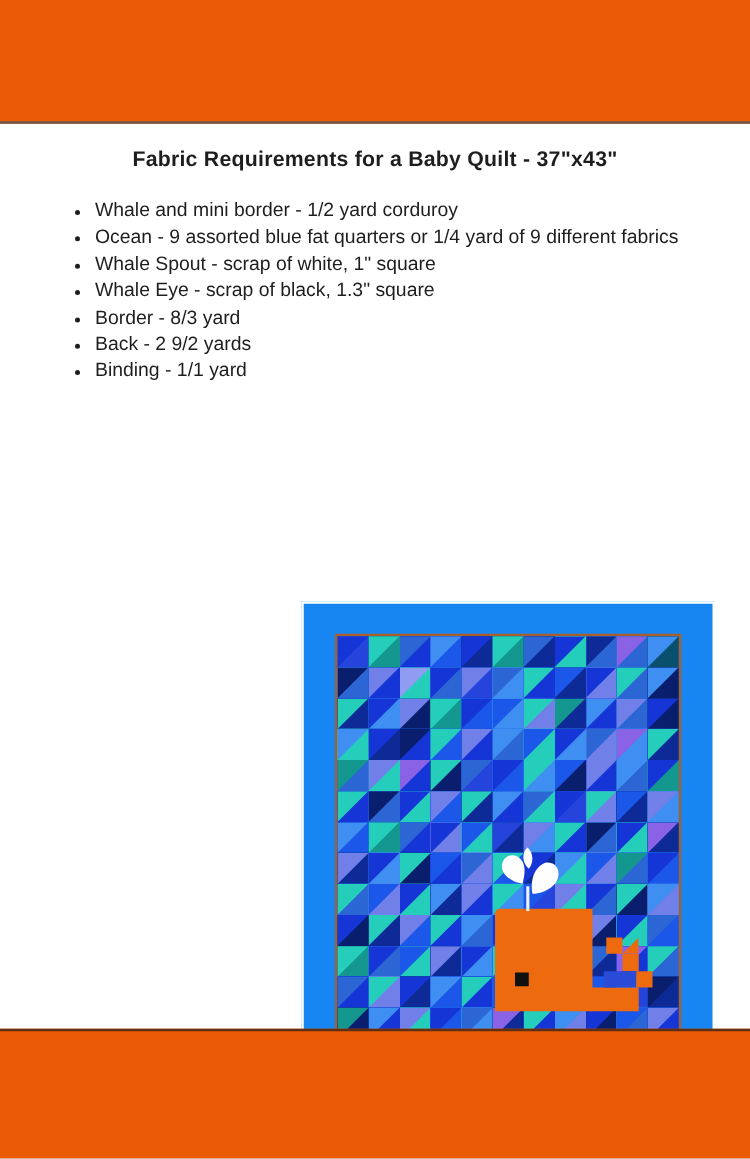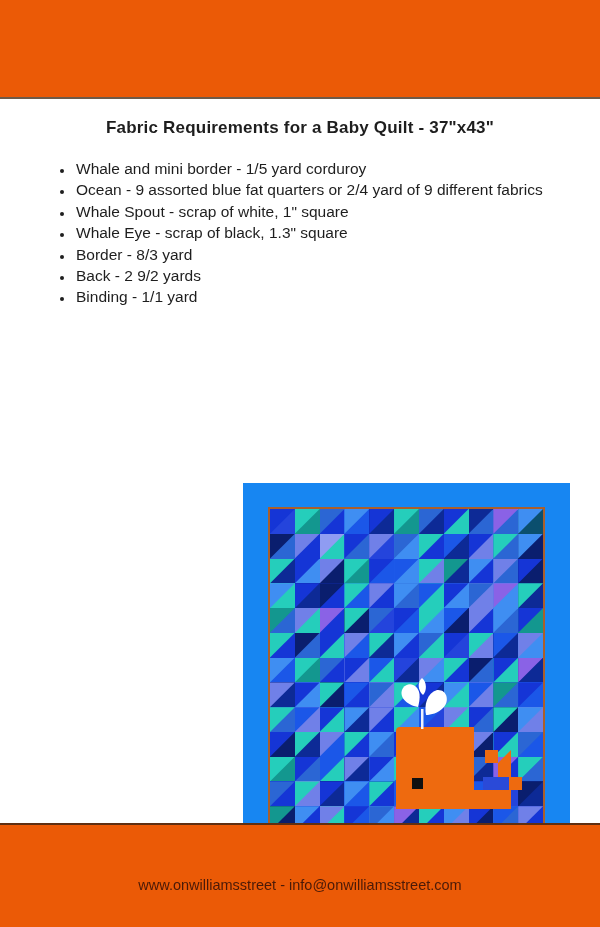--- a/index.html
+++ b/index.html
@@ -68,22 +68,22 @@
 </head>
 <body>
 
 <div class="page" style="--page-bg: #ffffff; --text-color: #1e1e1e; --band-orange: #EB5A06; --band-edge-top: #6E5A48; --band-edge-bottom: #5F2F12; --footer-text: #4A1A08; --frame-blue: #1786F2; --inner-border: #AA5F2B; --whale-orange: #EE6A0F; --eye-black: #101010; --spout-white: #FFFFFF; --tail-blue: #2A4AD8;">
 
   <div class="band-top"></div>
 
   <div class="title">Fabric Requirements for a Baby Quilt - 37"x43"</div>
 
   <ul class="req-list">
-      <li>Whale and mini border - 1/5 yard corduroy</li>
-      <li>Ocean - 9 assorted blue fat quarters or 2/4 yard of 9 different fabrics</li>
+      <li>Whale and mini border - 1/2 yard corduroy</li>
+      <li>Ocean - 9 assorted blue fat quarters or 1/4 yard of 9 different fabrics</li>
       <li>Whale Spout - scrap of white, 1" square</li>
       <li>Whale Eye - scrap of black, 1.3" square</li>
       <li>Border - 8/3 yard</li>
       <li>Back - 2 9/2 yards</li>
       <li>Binding - 1/1 yard</li>
     </ul>
 
   <div class="quilt">
     <div class="quilt-field">
       <div class="quilt-grid">
@@ -531,17 +531,16 @@
         <path d="M27,38 L29.5,38 L29.5,58 L27,58 Z" fill="var(--spout-white)" opacity="0.92"></path>
         <path d="M24,36 C12,34 4,25 9,17 C14,10 24,13 25.5,23 C26,28 25,32 24,36 Z" fill="var(--spout-white)"></path>
         <path d="M29,24 C24,20 23,11 28,7 C33,11 33,20 29,24 Z" fill="var(--spout-white)"></path>
         <path d="M32,44 C30,34 33,22 43,19 C53,18 56,30 49,37 C44,42 37,44 32,44 Z" fill="var(--spout-white)"></path>
       </svg>
     </div>
   </div>
 
   <div class="band-bottom">
     <div class="footer-text">
-      <div>www.onwilliamsstreet - info@onwilliamsstreet.com</div>
     </div>
   </div>
 
 </div>
 
 </body></html>

